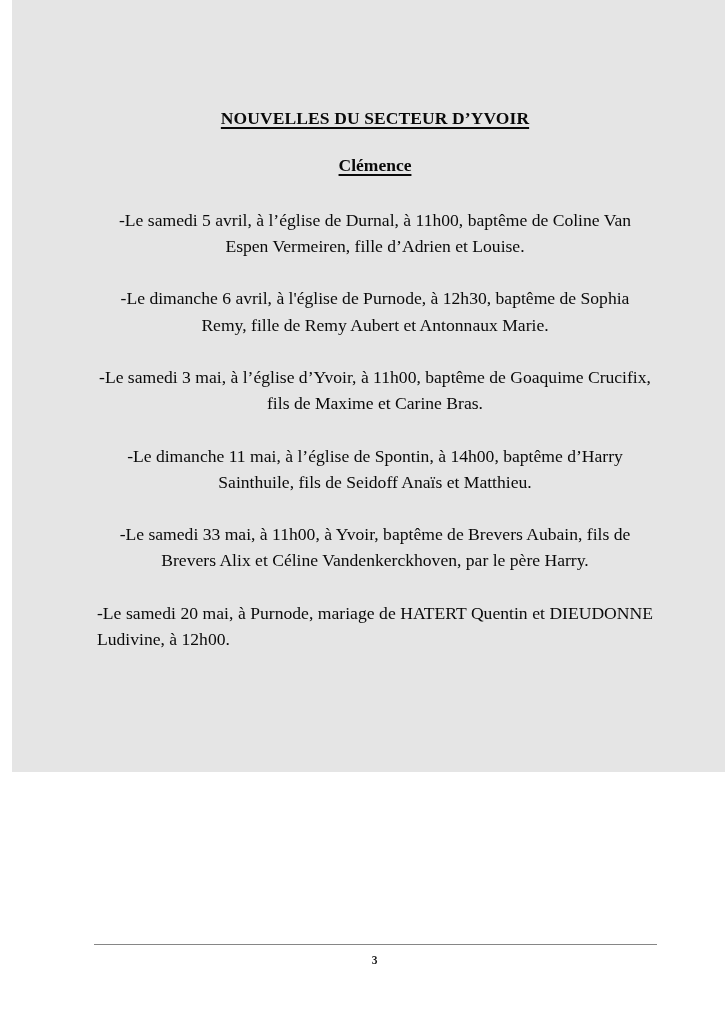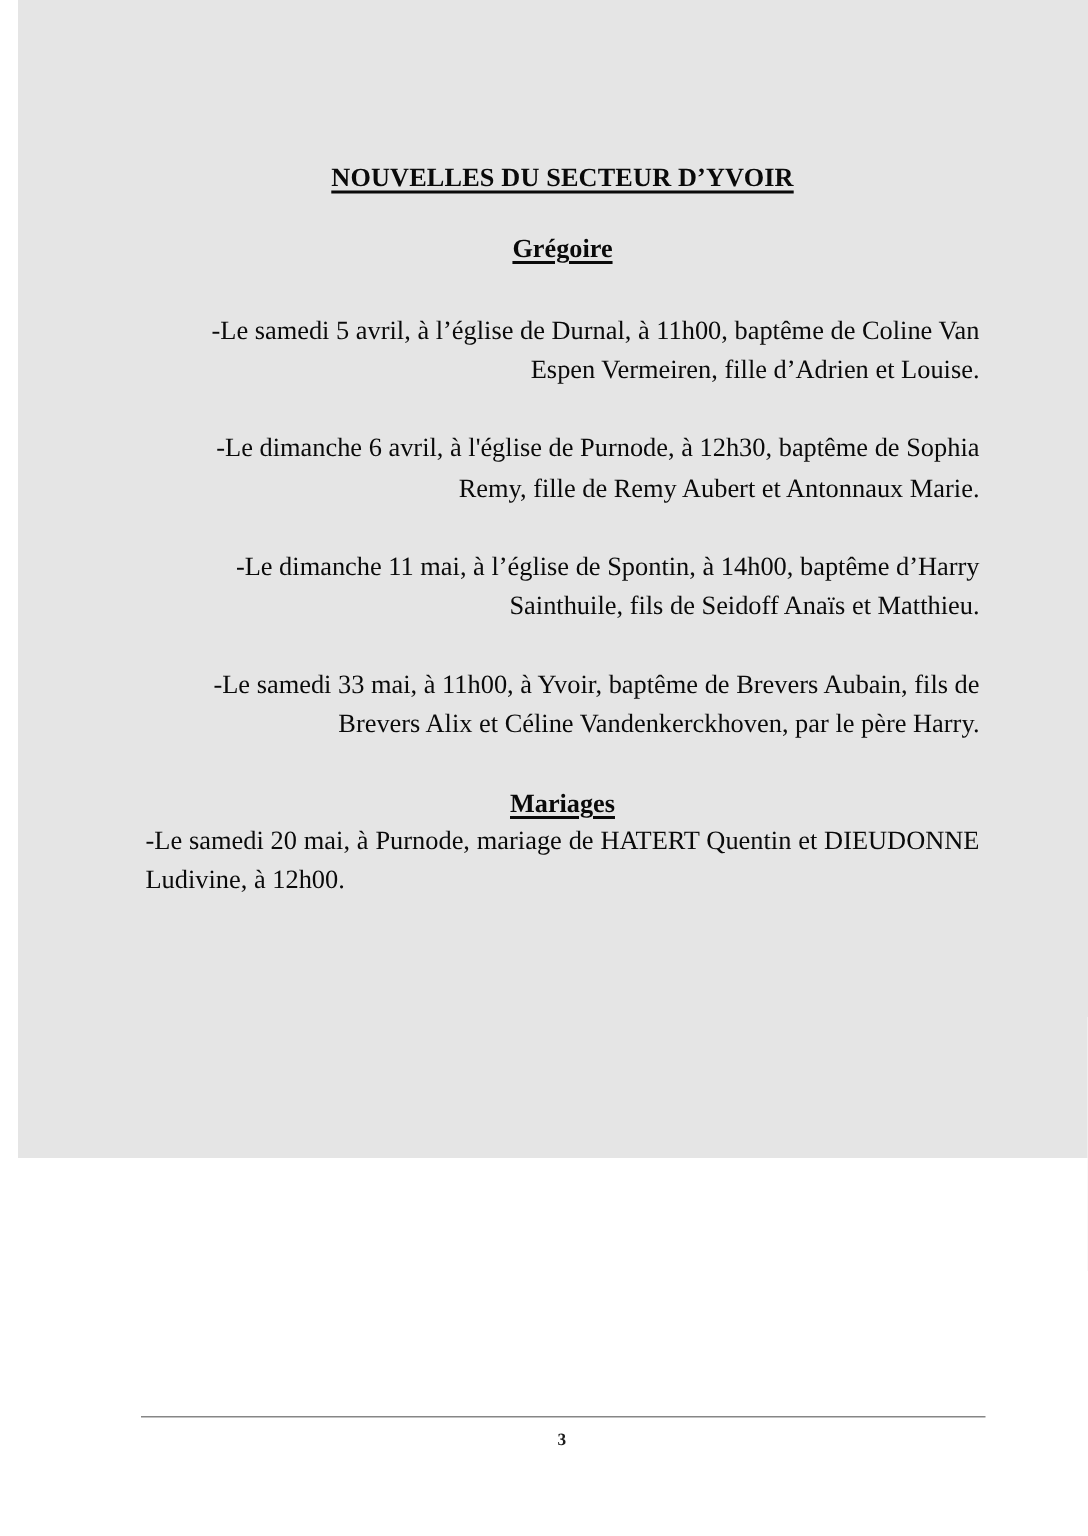--- a/index.html
+++ b/index.html
@@ -62,21 +62,21 @@
   }
   .section-heading.baptemes { padding-top: 25px; }
   .section-heading.mariages { padding-top: 30px; }
 
   
   .entry {
     margin: 0;
     padding: 0;
     font-size: 17.6px;
     line-height: 26.2px;
-    text-align: right;
+    text-align: center;
     hyphens: none;
   }
   .entry.justified {
     text-align: justify;
     text-align-last: left;
   }
   .entry + .entry {
     margin-top: 26.2px;
   }
   .entry-group-top {
@@ -111,28 +111,28 @@
   }
 </style>
 </head>
 <body>
 
 <div class="page">
   <div class="content">
 
     <h1 class="doc-title"><span class="u">NOUVELLES DU SECTEUR D’YVOIR</span></h1>
 
-    <h2 class="section-heading baptemes"><span class="u">Grégoire</span></h2>
+    <h2 class="section-heading baptemes"><span class="u">Clémence</span></h2>
 
     <p class="entry entry-group-top">-Le samedi 5 avril, à l’église de Durnal, à 11h00, baptême de Coline Van Espen Vermeiren, fille d’Adrien et Louise.</p>
     <p class="entry">-Le dimanche 6 avril, à l'église de Purnode, à 12h30, baptême de Sophia Remy, fille de Remy Aubert et Antonnaux Marie.</p>
+    <p class="entry">-Le samedi 3 mai, à l’église d’Yvoir, à 11h00, baptême de Goaquime Crucifix, fils de Maxime et Carine Bras.</p>
     <p class="entry">-Le dimanche 11 mai, à l’église de Spontin, à 14h00, baptême d’Harry Sainthuile, fils de Seidoff Anaïs et Matthieu.</p>
     <p class="entry">-Le samedi 33 mai, à 11h00, à Yvoir, baptême de Brevers Aubain, fils de Brevers Alix et  Céline Vandenkerckhoven, par le père Harry.</p>
 
-    <h2 class="section-heading mariages"><span class="u">Mariages</span></h2>
 
     <p class="entry justified">-Le samedi 20 mai, à Purnode, mariage de HATERT Quentin et DIEUDONNE Ludivine, à 12h00.</p>
 
   </div>
 
   <div class="footer">
     <div class="footer-rule"></div>
     <div class="footer-page-number">3</div>
   </div>
 </div>

